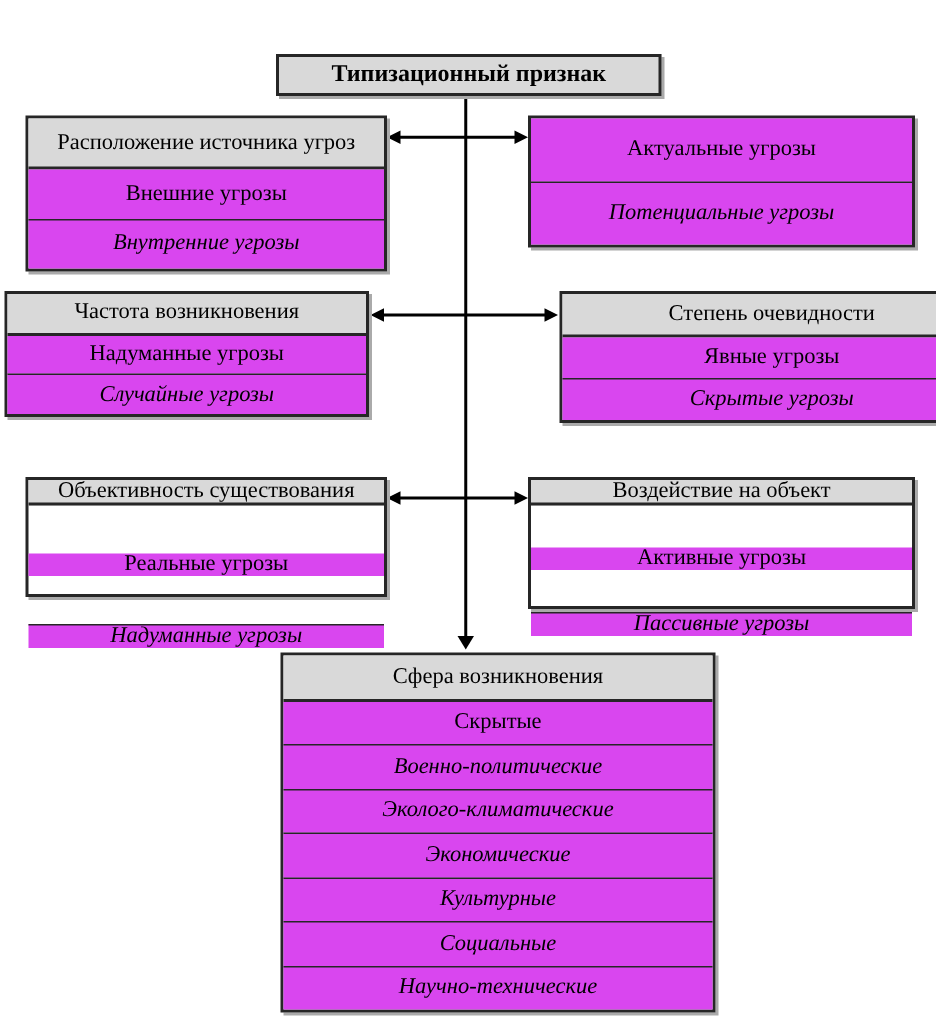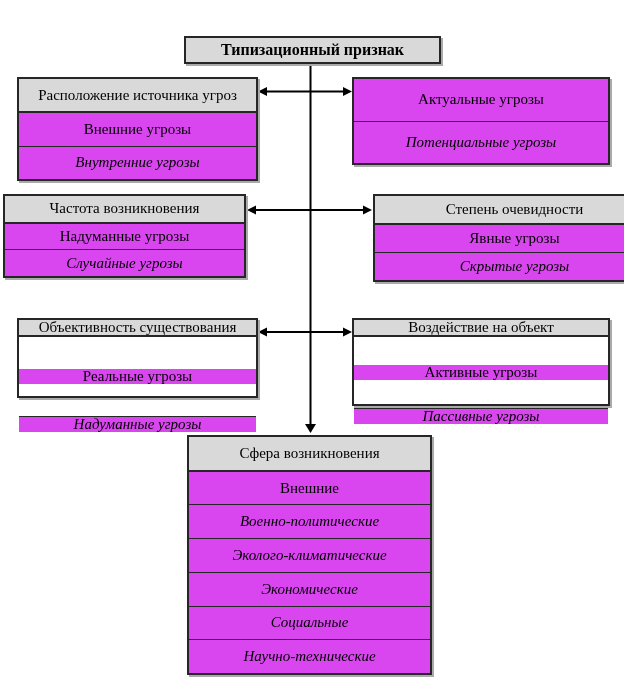--- a/index.html
+++ b/index.html
@@ -46,21 +46,21 @@
   }
   .hdr{background:var(--header-bg);border-bottom:2px solid var(--border);}
   .cell{background:#d946ef;}
   .cell + .cell{border-top:1px solid var(--border);font-style:italic;}
   .g0{left:17px; top:77px; width:241px;height:104px;}
   .g1{left:352px;top:77px; width:258px;height:88px;}
   .g2{left:3px;  top:194px;width:243px;height:84px;}
   .g3{left:373px;top:194px;width:283px;height:88px;}
   .g4{left:17px; top:318px;width:241px;height:80px;gap:32px;}
   .g5{left:352px;top:318px;width:258px;height:88px;gap:28px;}
-  .g6{left:187px;top:435px;width:245px;height:240px;}
+  .g6{left:187px;top:435px;width:290px;height:240px;}
 </style>
 </head>
 <body>
 
 <div class="stage">
 
   <svg class="connectors" viewBox="0 0 624 683" xmlns="http://www.w3.org/2000/svg" aria-hidden="true">
     <g>
       <line x1="310.5" y1="38" x2="310.5" y2="426"></line>
       <polygon points="305,424 316,424 310.5,433"></polygon>
@@ -116,21 +116,22 @@
   </div>
 
   <div class="box g5">
     <div class="hdr">Воздействие на объект</div>
     <div class="cell">Активные угрозы</div>
     <div class="cell">Пассивные угрозы</div>
   </div>
 
   <div class="box g6">
     <div class="hdr">Сфера возникновения</div>
-    <div class="cell">Внешние</div>
+    <div class="cell">Скрытые</div>
     <div class="cell">Военно-политические</div>
     <div class="cell">Эколого-климатические</div>
     <div class="cell">Экономические</div>
+    <div class="cell">Культурные</div>
     <div class="cell">Социальные</div>
     <div class="cell">Научно-технические</div>
   </div>
 
 </div>
 
 </body></html>

